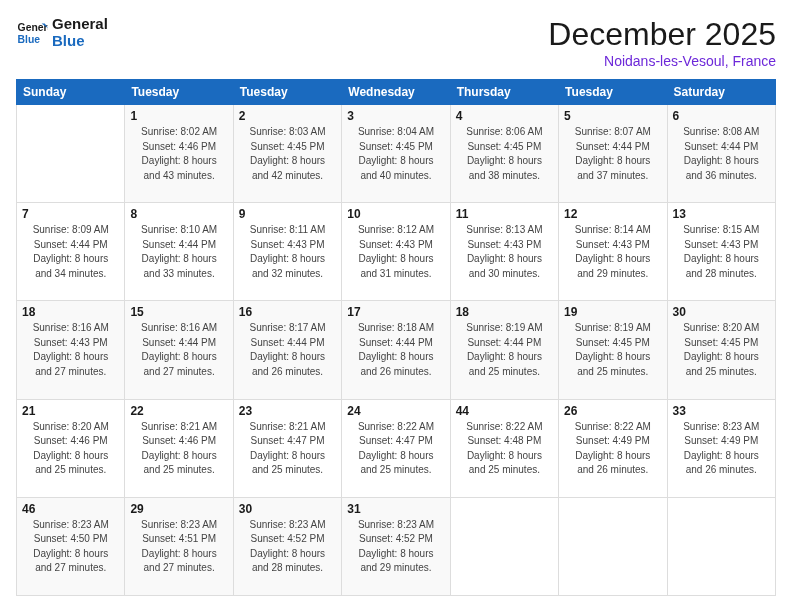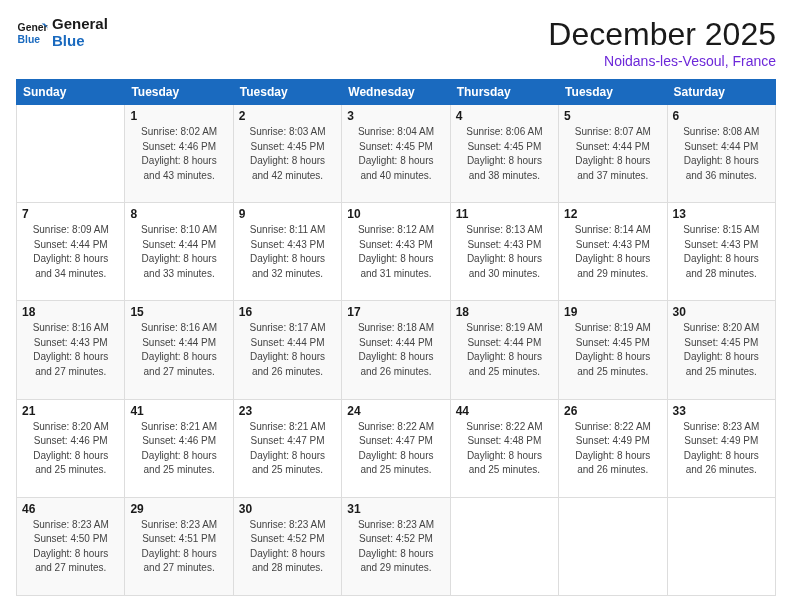--- a/index.html
+++ b/index.html
@@ -212,21 +212,21 @@
             <span class="day-number">30</span>
             <div class="day-info">Sunrise: 8:20 AM<br>Sunset: 4:45 PM<br>Daylight: 8 hours<br>and 25 minutes.</div>
           </td>
         </tr>
         <tr>
           <td>
             <span class="day-number">21</span>
             <div class="day-info">Sunrise: 8:20 AM<br>Sunset: 4:46 PM<br>Daylight: 8 hours<br>and 25 minutes.</div>
           </td>
           <td>
-            <span class="day-number">41</span>
+            <span class="day-number">22</span>
             <div class="day-info">Sunrise: 8:21 AM<br>Sunset: 4:46 PM<br>Daylight: 8 hours<br>and 25 minutes.</div>
           </td>
           <td>
             <span class="day-number">23</span>
             <div class="day-info">Sunrise: 8:21 AM<br>Sunset: 4:47 PM<br>Daylight: 8 hours<br>and 25 minutes.</div>
           </td>
           <td>
             <span class="day-number">24</span>
             <div class="day-info">Sunrise: 8:22 AM<br>Sunset: 4:47 PM<br>Daylight: 8 hours<br>and 25 minutes.</div>
           </td>

